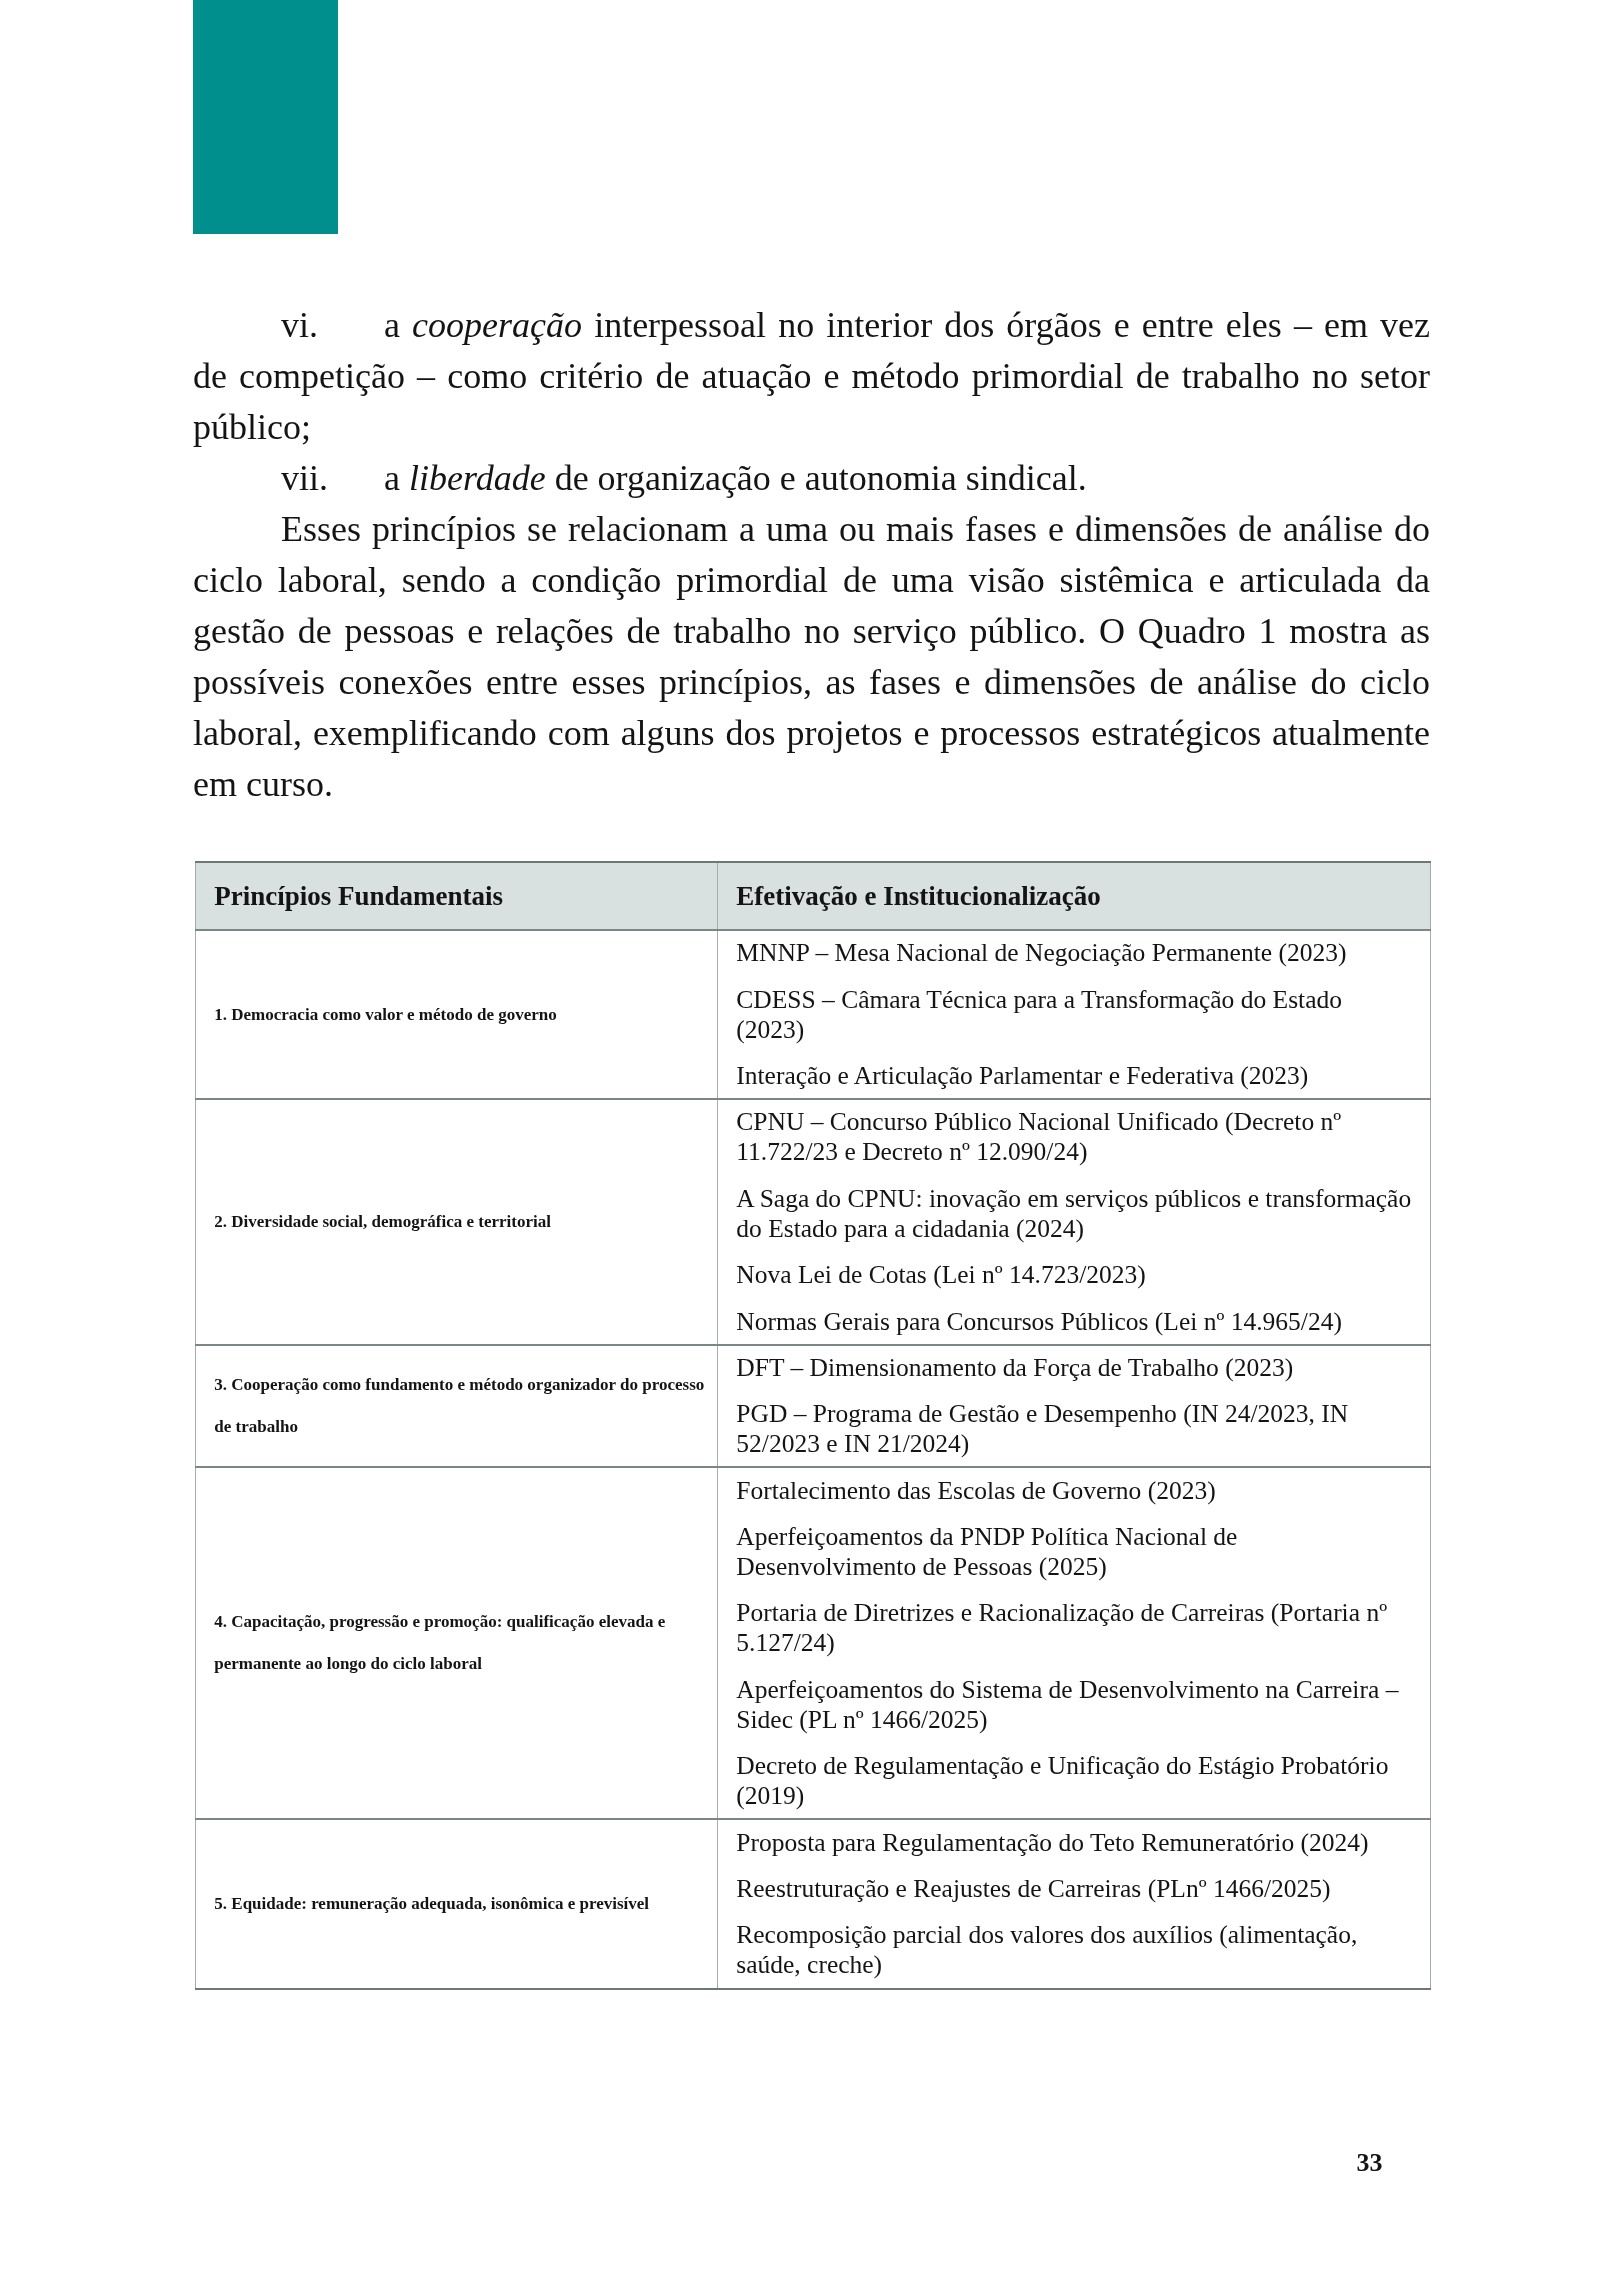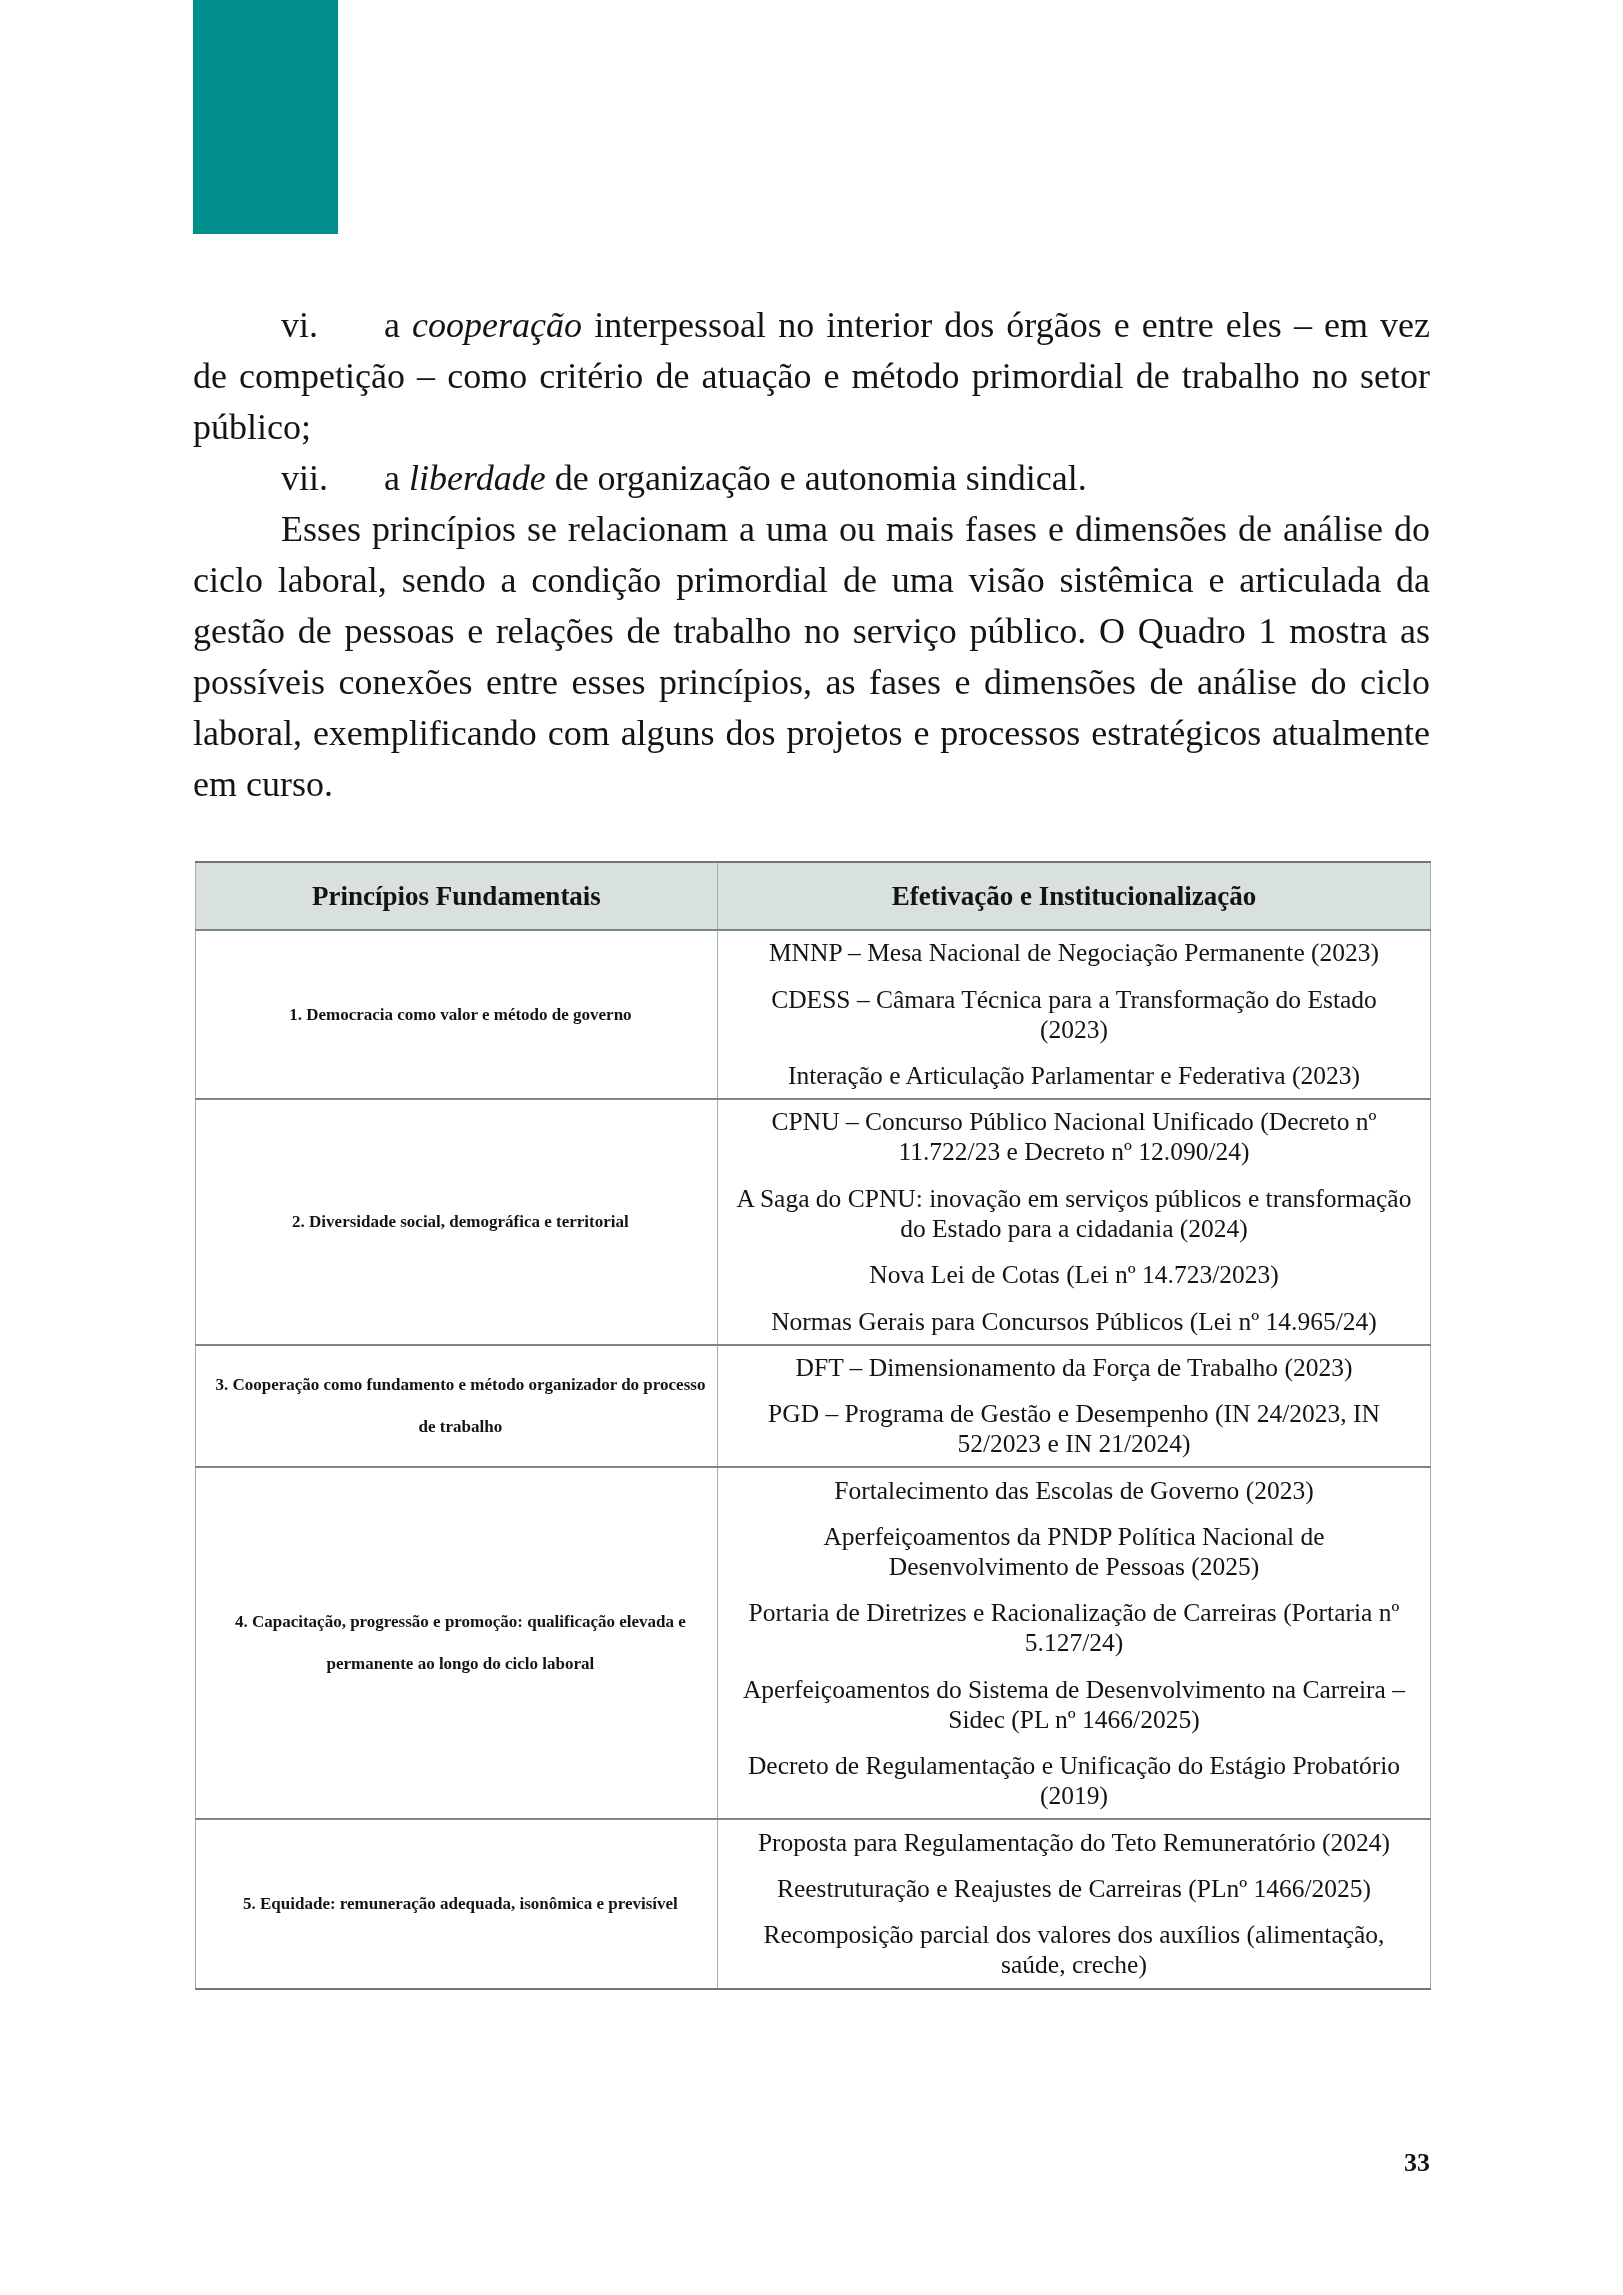--- a/index.html
+++ b/index.html
@@ -23,36 +23,36 @@
   .caption {
     position:absolute; left:281px; top:738px; width:1099px;
     font-weight:bold; font-size:25.5px; line-height:37px;
   }
   .quadro {
     position:absolute; left:195px; top:861px; width:1235px;
     border-collapse:collapse; table-layout:fixed;
   }
   .quadro th, .quadro td {
     border:1.3px solid var(--border-light,#a4adad);
-    vertical-align:middle; text-align:center;
+    vertical-align:middle; text-align:left;
   }
   .quadro thead th {
     border-top:2.6px solid var(--border-dark,#6e7878);
     border-bottom:2px solid var(--border-mid,#7b8686);
     background:var(--table-header-bg,#D9E0E0);
     font-size:27px; font-weight:bold; height:68px; padding:0 18.3px;
   }
   .quadro td { border-bottom:2px solid var(--border-mid,#7b8686); }
   .quadro tbody tr:last-child td { border-bottom:2px solid var(--border-dark,#6e7878); }
   td.principle { font-weight:bold; font-size:17px; line-height:42px; padding:7.2px 10.5px 7.2px 18.3px; }
   td.items { font-size:25.5px; line-height:30px; padding:7.2px 18.3px; }
   td.items .entry + .entry { margin-top:16.4px; }
   .page-number {
     position:absolute; left:1309px; top:2148px; width:121px;
-    text-align:right; font-weight:bold; font-size:26px;
+    text-align:center; font-weight:bold; font-size:26px;
   }
 </style>
 </head>
 <body>
 
 <div class="page">
 
   <div class="teal-block"></div>
 
   <div class="body-text">

